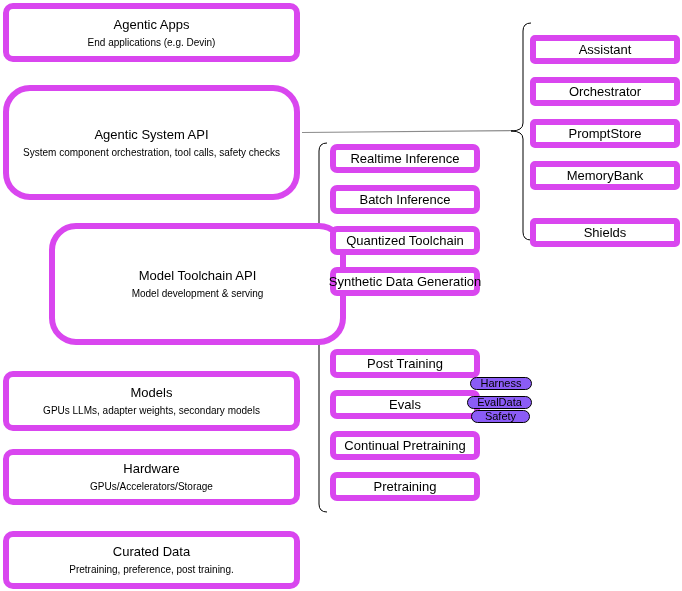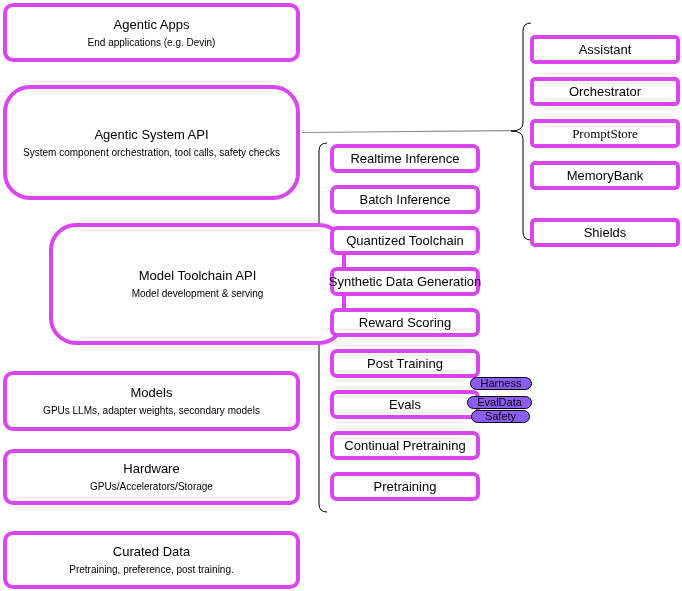--- a/index.html
+++ b/index.html
@@ -14,21 +14,21 @@
   }
   .overlay {
     position: absolute;
     left: 0; top: 0;
     width: 682px; height: 591px;
     z-index: 1;
   }
   .box {
     position: absolute;
     box-sizing: border-box;
-    border: 4px solid #d946ef;
+    border: 6px solid #d946ef;
     background: #ffffff;
     display: flex;
     flex-direction: column;
     align-items: center;
     justify-content: center;
     text-align: center;
     z-index: 2;
   }
   .layer-box { left: 3px; width: 297px; border-radius: 10px; }
   .layer-box.big { border-radius: 27px; }
@@ -108,23 +108,20 @@
   </div>
   <div class="box service-box" style="top:185px;">
     <span>Batch Inference</span>
   </div>
   <div class="box service-box" style="top:226px;">
     <span>Quantized Toolchain</span>
   </div>
   <div class="box service-box" style="top:267px;">
     <span>Synthetic Data Generation</span>
   </div>
-  <div class="box service-box" style="top:308px;">
-    <span>Reward Scoring</span>
-  </div>
   <div class="box service-box" style="top:349px;">
     <span>Post Training</span>
   </div>
   <div class="box service-box" style="top:390px;">
     <span>Evals</span>
   </div>
   <div class="box service-box" style="top:431px;">
     <span>Continual Pretraining</span>
   </div>
   <div class="box service-box" style="top:472px;">
@@ -140,21 +137,21 @@
   <div class="pill" style="left:471px; top:410px; width:59px; height:13px;">
     <span>Safety</span>
   </div>
 
   <div class="box component-box" style="top:35px;">
     <span>Assistant</span>
   </div>
   <div class="box component-box" style="top:77px;">
     <span>Orchestrator</span>
   </div>
-  <div class="box component-box" style="top:119px;font-family:Liberation Serif, serif;">
+  <div class="box component-box" style="top:119px;">
     <span>PromptStore</span>
   </div>
   <div class="box component-box" style="top:161px;">
     <span>MemoryBank</span>
   </div>
   <div class="box component-box" style="top:218px;">
     <span>Shields</span>
   </div>
 
 </div>

